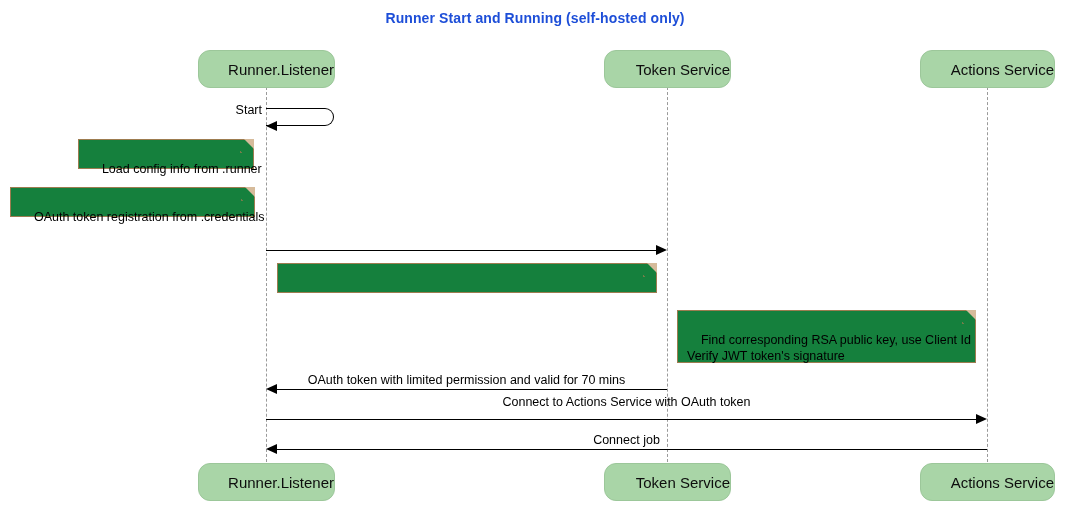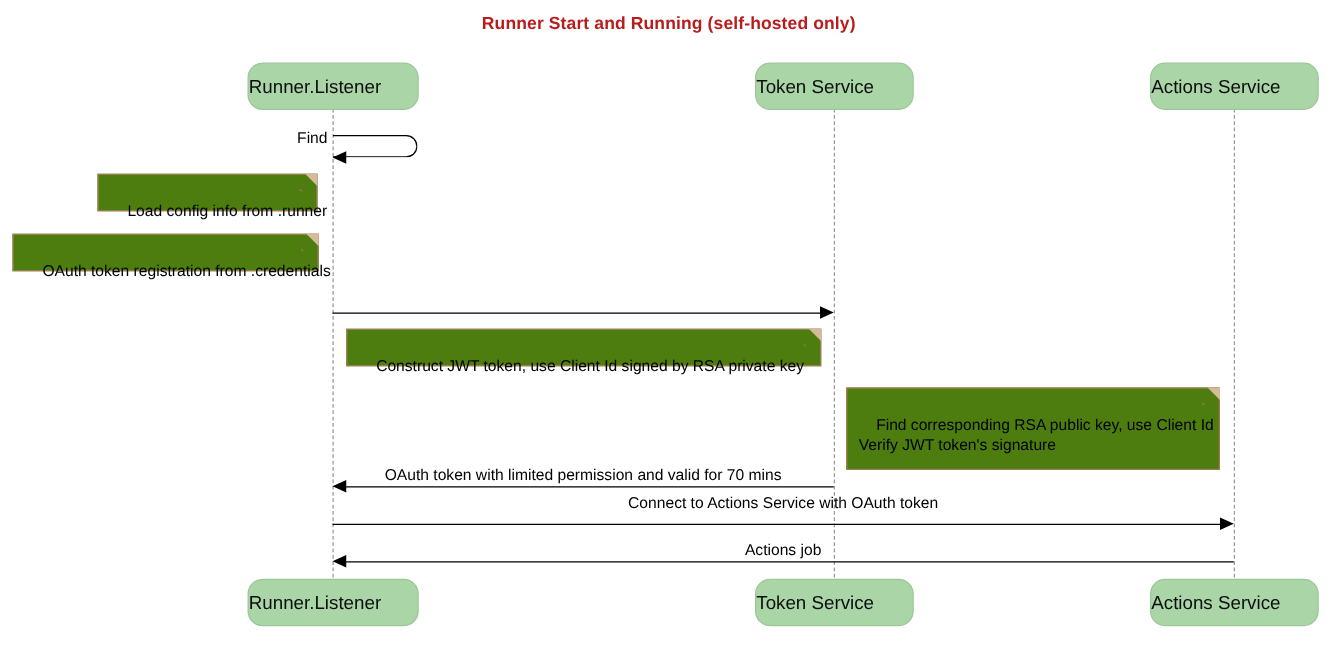--- a/index.html
+++ b/index.html
@@ -16,46 +16,46 @@
     overflow: hidden;
   }
   #title {
     position: absolute;
     left: 0;
     top: 10px;
     width: 1070px;
     text-align: center;
     font-size: 14px;
     font-weight: bold;
-    color: #b91c1c;
+    color: #1d4ed8;
     letter-spacing: 0.1px;
   }
   .lifeline {
     position: absolute;
     width: 0;
     border-left: 1px dashed #9a9a9a;
   }
   .participant {
     position: absolute;
     box-sizing: border-box;
     background: #a9d5a7;
     border: 1px solid #9cc79a;
     border-radius: 12px;
     color: #0d0d0d;
     font-size: 15px;
     display: flex;
     align-items: center;
-    justify-content: flex-start;
+    justify-content: flex-end;
     height: 38px;
     white-space: nowrap;
   }
   .note {
     position: absolute;
     box-sizing: border-box;
-    background: #4d7c0f;
+    background: #15803d;
     border: 1px solid #9d7c50;
     color: #000000;
     font-size: 12.5px;
     line-height: 16px;
     padding: 5px 8px 5px 9px;
     white-space: pre;
   }
   .note .fold {
     position: absolute;
     right: -1px;
@@ -134,61 +134,60 @@
   <div class="participant" style="left:198px; top:50px; width:137px;">
     <span>Runner.Listener</span>
   </div>
   <div class="participant" style="left:604px; top:50px; width:127px;">
     <span>Token Service</span>
   </div>
   <div class="participant" style="left:920px; top:50px; width:135px;">
     <span>Actions Service</span>
   </div>
 
-  <div class="msg-label" style="left:207px; top:103px; width:55px; text-align:right;">Find</div>
+  <div class="msg-label" style="left:207px; top:103px; width:55px; text-align:right;">Start</div>
   <div class="self-loop" style="left:266px; top:108px; width:68px; height:18px;"></div>
   <div class="arrow-head left" style="left:266px; top:121px;"></div>
 
   <div class="note" style="left:78px; top:139px; width:176px; height:30px;">
     <span>Load config info from .runner</span>
     <span class="fold"></span>
     <span class="fold-edge"></span>
   </div>
 
   <div class="note" style="left:10px; top:187px; width:245px; height:30px;">
     <span>OAuth token registration from .credentials</span>
     <span class="fold"></span>
     <span class="fold-edge"></span>
   </div>
 
   <div class="msg-line" style="left:266px; top:250px; width:392px;"></div>
   <div class="arrow-head right" style="left:656px; top:245px;"></div>
 
   <div class="note" style="left:277px; top:263px; width:380px; height:30px;">
-    <span>Construct JWT token, use Client Id signed by RSA private key</span>
     <span class="fold"></span>
     <span class="fold-edge"></span>
   </div>
 
-  <div class="note" style="left:677px; top:310px; width:299px; height:66px;">
+  <div class="note" style="left:677px; top:310px; width:299px; height:53px;">
     <span>Find corresponding RSA public key, use Client Id
 Verify JWT token's signature</span>
     <span class="fold"></span>
     <span class="fold-edge"></span>
   </div>
 
   <div class="msg-label" style="left:266px; top:373px; width:401px;">OAuth token with limited permission and valid for 70 mins</div>
   <div class="msg-line" style="left:275px; top:389px; width:392px;"></div>
   <div class="arrow-head left" style="left:266px; top:384px;"></div>
 
   <div class="msg-label" style="left:266px; top:395px; width:721px;">Connect to Actions Service with OAuth token</div>
   <div class="msg-line" style="left:266px; top:419px; width:712px;"></div>
   <div class="arrow-head right" style="left:976px; top:414px;"></div>
 
-  <div class="msg-label" style="left:266px; top:433px; width:721px;">Actions job</div>
+  <div class="msg-label" style="left:266px; top:433px; width:721px;">Connect job</div>
   <div class="msg-line" style="left:275px; top:449px; width:712px;"></div>
   <div class="arrow-head left" style="left:266px; top:444px;"></div>
 
   <div class="participant" style="left:198px; top:463px; width:137px;">
     <span>Runner.Listener</span>
   </div>
   <div class="participant" style="left:604px; top:463px; width:127px;">
     <span>Token Service</span>
   </div>
   <div class="participant" style="left:920px; top:463px; width:135px;">

